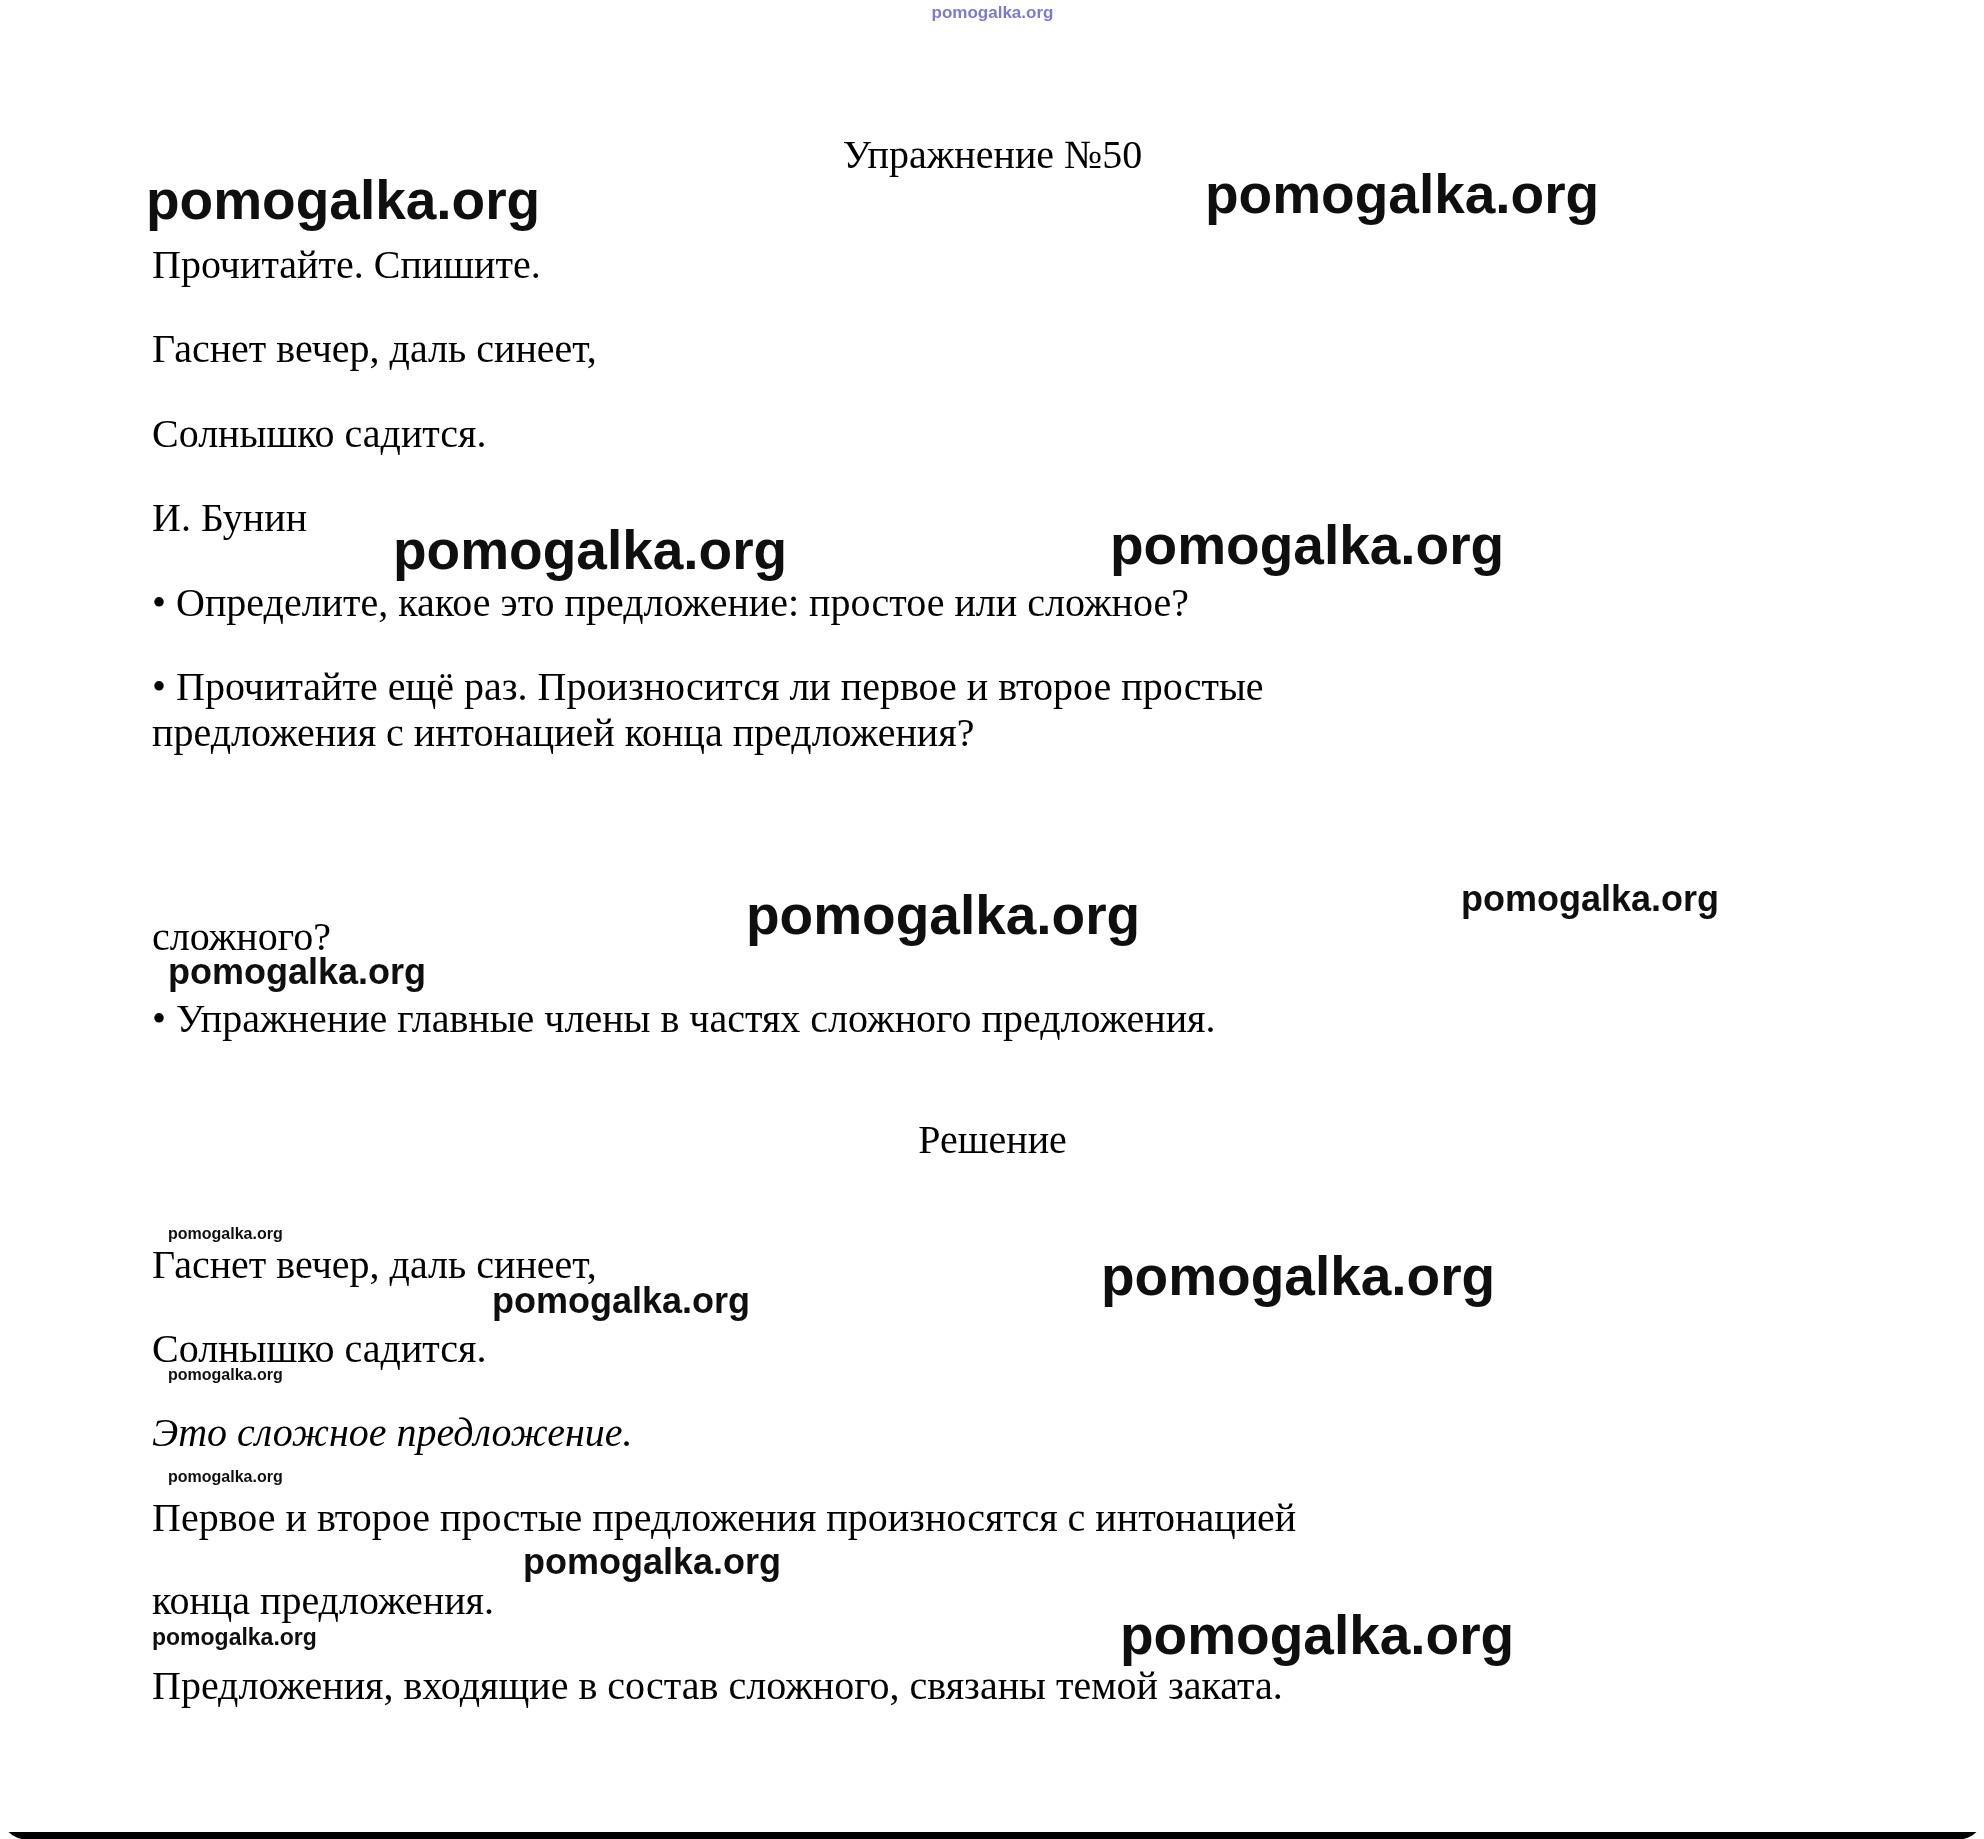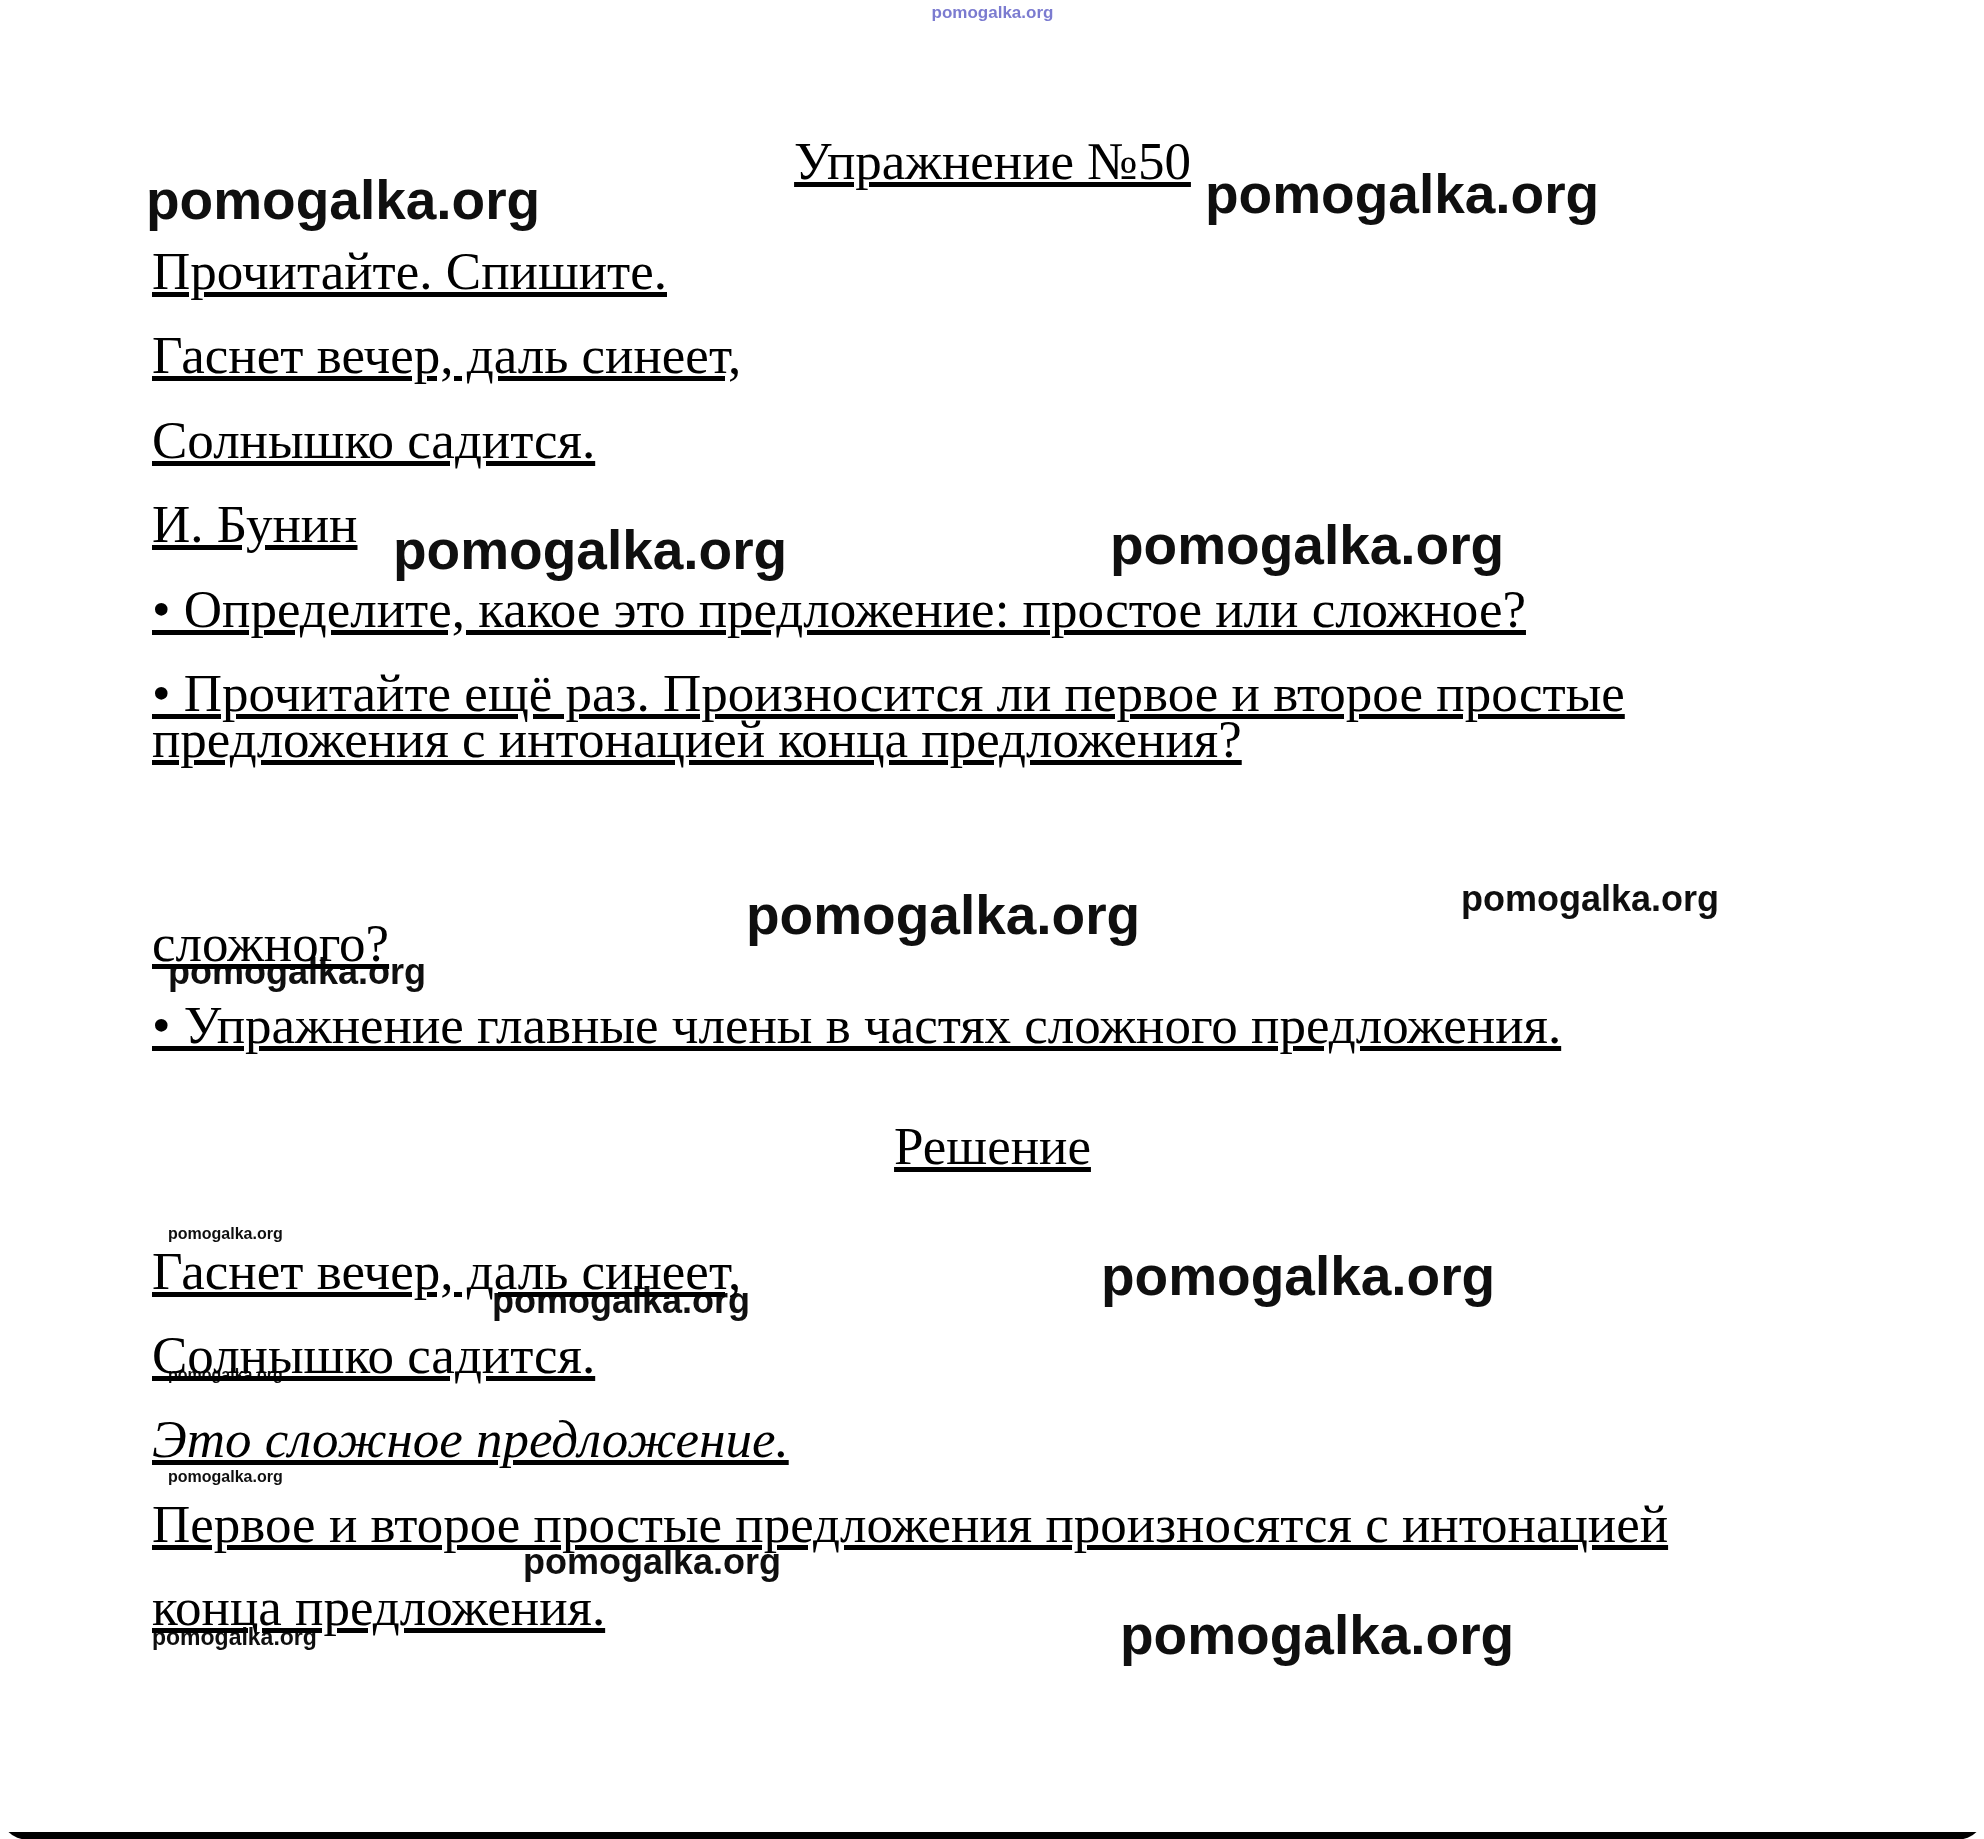--- a/index.html
+++ b/index.html
@@ -13,24 +13,23 @@
     height: 1840px;
     background: #ffffff;
     font-family: "Liberation Serif", "DejaVu Serif", serif;
     color: #000000;
     overflow: hidden;
     border-radius: 28px;
   }
   .line {
     position: absolute;
     left: 152px;
-    font-size: 53px;
+    font-size: 40px;
     line-height: 1.05;
     white-space: nowrap;
-    text-decoration: underline;
   }
   .centered {
     left: 0;
     width: 100%;
     text-align: center;
   }
   .italic { font-style: italic; }
 
   .wm {
     position: absolute;
@@ -126,17 +125,18 @@
   <div class="line ex-8">сложного?</div>
   <div class="line ex-9">• Упражнение главные члены в частях сложного предложения.</div>
 
   <div class="line centered heading">Решение</div>
 
   <div class="line sol-0">Гаснет вечер, даль синеет,</div>
   <div class="line sol-1">Солнышко садится.</div>
   <div class="line italic sol-2">Это сложное предложение.</div>
   <div class="line sol-3">Первое и второе простые предложения произносятся с интонацией</div>
   <div class="line sol-4">конца предложения.</div>
+  <div class="line sol-5">Предложения, входящие в состав сложного, связаны темой заката.</div>
 
   <div class="bottom-border"></div>
 
 </div>
 
 
 </body></html>

